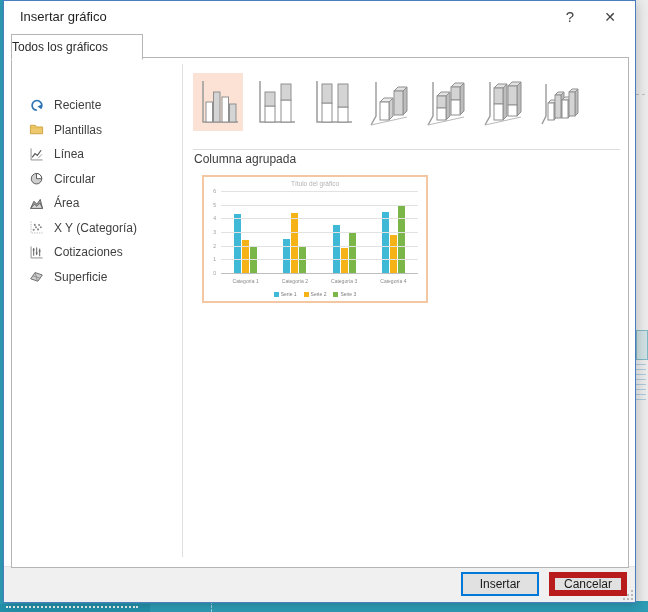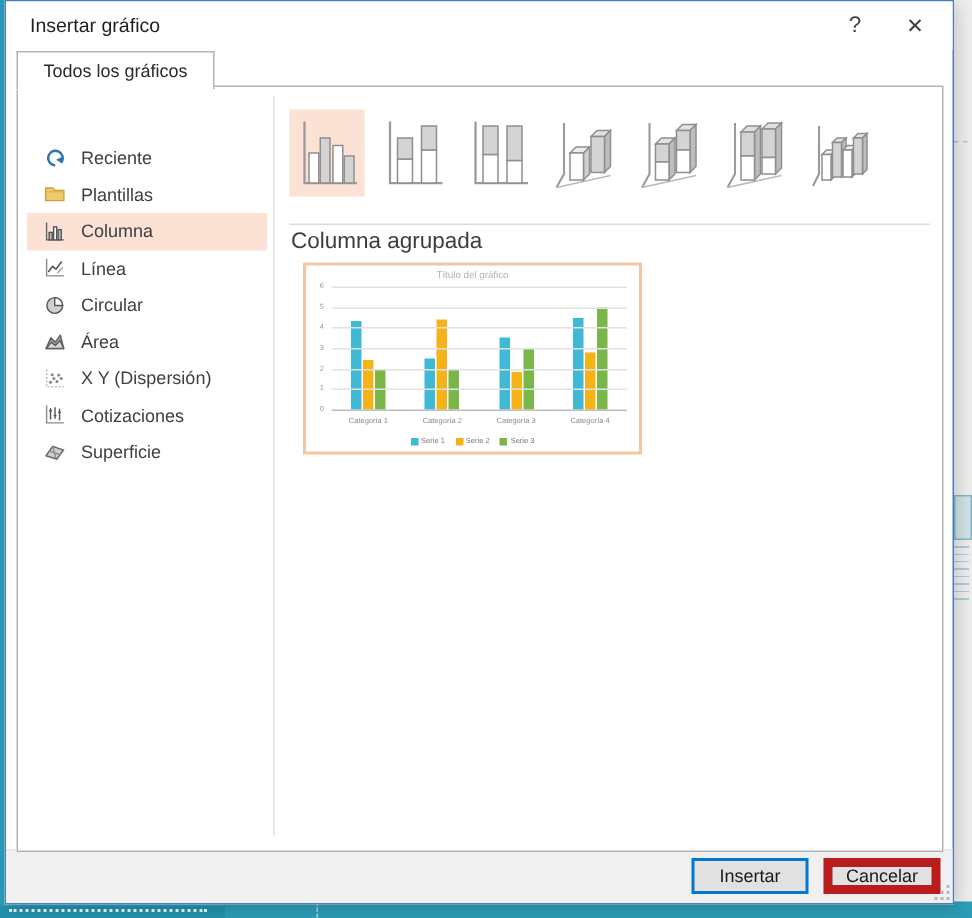--- a/index.html
+++ b/index.html
@@ -24,41 +24,41 @@
           border:1px solid #4a7ebf;box-shadow:2px 3px 10px rgba(0,0,0,.18);}
   .titlebar{position:absolute;left:0;top:0;right:0;height:32px;background:#fff;}
   .title{position:absolute;left:16px;top:0;line-height:32px;font-size:13px;color:#1f1f1f;}
   .tb-btn{position:absolute;top:0;width:34px;height:32px;text-align:center;line-height:32px;
           color:#404040;cursor:default;}
   .tb-help{right:48px;font-size:15px;}
   .tb-close{right:8px;font-size:14px;}
 
   .tab{position:absolute;left:7px;top:33px;width:130px;height:24px;background:#fff;
        border:1px solid #b5b5b5;border-bottom:1px solid #fff;z-index:3;
-       font-size:12px;color:#2b2b2b;display:flex;align-items:center;justify-content:center;}
+       font-size:12px;color:#2b2b2b;display:flex;align-items:center;}
 
   .page{position:absolute;left:7px;top:56px;width:616px;height:509px;background:#fff;
         border:1px solid #b5b5b5;z-index:2;}
 
   
   .sidebar{position:absolute;left:0;top:16px;width:168px;bottom:0;padding-top:19px;box-sizing:border-box;}
   .side-item{height:24.5px;margin:0 2px 0 6px;padding-left:10px;display:flex;align-items:center;
              gap:10px;font-size:12px;color:#3f3f3f;cursor:default;}
   .side-item.selected{background:#fbe2d5;}
   .si-icon{width:16px;height:16px;flex:0 0 16px;display:flex;align-items:center;justify-content:center;}
   .si-icon svg{width:15px;height:15px;}
   .vsep{position:absolute;left:170px;top:6px;bottom:10px;width:1px;background:#e0e0e0;}
 
   
   .gallery{position:absolute;left:181px;top:15px;display:flex;gap:7px;}
   .tile{width:50px;height:58px;display:flex;align-items:center;justify-content:center;cursor:default;}
   .tile.selected{background:#fbe2d5;}
   .tile svg{width:44px;height:52px;}
   .hsep{position:absolute;left:181px;right:8px;top:91px;height:1px;background:#dcdcdc;}
-  .heading{position:absolute;left:182px;top:94px;font-size:15px;color:#3d3d3d;}
+  .heading{position:absolute;left:182px;top:94px;font-size:12px;color:#3d3d3d;}
 
   
   .preview{position:absolute;left:190px;top:117px;width:222px;height:124px;background:#fff;
            border:2px solid #f2c7a2;}
   .mc{position:absolute;inset:0;}
   .mc-title{position:absolute;left:0;right:0;top:3px;text-align:center;font-size:6.5px;color:#b3b3b3;}
   .mc-plot{position:absolute;left:17px;right:8px;top:14px;bottom:28px;}
   .mc-grid{position:absolute;left:0;right:0;height:1px;background:#e2e2e2;}
   .mc-grid.mc-axis{background:#bdbdbd;}
   .mc-ylabels{position:absolute;left:2px;width:12px;top:14px;bottom:28px;}
@@ -126,31 +126,20 @@
       <div class="side-item">
         <span class="si-icon">
           <svg viewBox="0 0 16 16">
               <path d="M1.5 3.5h5.2l1.4 1.8h6.4v7.2h-13z" fill="#eec96d" stroke="#c9a13e"></path>
               <path d="M1.5 6.2h13" stroke="#e2b84e" fill="none"></path>
             </svg>
         </span>
         <span class="si-label">Plantillas</span>
       </div>
 
-      <div class="side-item selected">
-        <span class="si-icon">
-          <svg viewBox="0 0 16 16">
-              <path d="M2.2 1.5v12.3h12.3" fill="none" stroke="#666"></path>
-              <rect x="4" y="8.5" width="2.2" height="5.3" fill="#bfbfbf" stroke="#555"></rect>
-              <rect x="7.2" y="4.5" width="2.2" height="9.3" fill="#fff" stroke="#555"></rect>
-              <rect x="10.4" y="6.5" width="2.2" height="7.3" fill="#bfbfbf" stroke="#555"></rect>
-            </svg>
-        </span>
-        <span class="si-label">Columna</span>
-      </div>
 
       <div class="side-item">
         <span class="si-icon">
           <svg viewBox="0 0 16 16">
               <path d="M2.2 1.5v12.3h12.3" fill="none" stroke="#8a8a8a"></path>
               <path d="M3.4 11l3-4 2.5 2 4-5.5" fill="none" stroke="#555" stroke-width="1.2"></path>
               <path d="M9.8 11.8l4-4" stroke="#9a9a9a" fill="none"></path>
             </svg>
         </span>
         <span class="si-label">Línea</span>
@@ -184,21 +173,21 @@
               <g fill="#8a8a8a">
                 <circle cx="5" cy="10.5" r="1.1"></circle>
                 <circle cx="6.2" cy="5.2" r="1.1"></circle>
                 <circle cx="7.4" cy="7.8" r="1.1"></circle>
                 <circle cx="9.6" cy="10" r="1.1"></circle>
                 <circle cx="10.8" cy="5.4" r="1.1"></circle>
                 <circle cx="12.6" cy="7.8" r="1.1"></circle>
               </g>
             </svg>
         </span>
-        <span class="si-label">X Y (Dispersión)</span>
+        <span class="si-label">X Y (Categoría)</span>
       </div>
 
       <div class="side-item">
         <span class="si-icon">
           <svg viewBox="0 0 16 16">
               <path d="M2.2 1.5v12.3h12.3" fill="none" stroke="#8a8a8a"></path>
               <path d="M5 3.2v8.2M4 5.2h2M8.2 2.6v8.2M7.2 8.6h2M11.4 3.8v8.2M10.4 6.4h2" stroke="#555" fill="none"></path>
             </svg>
         </span>
         <span class="si-label">Cotizaciones</span>

